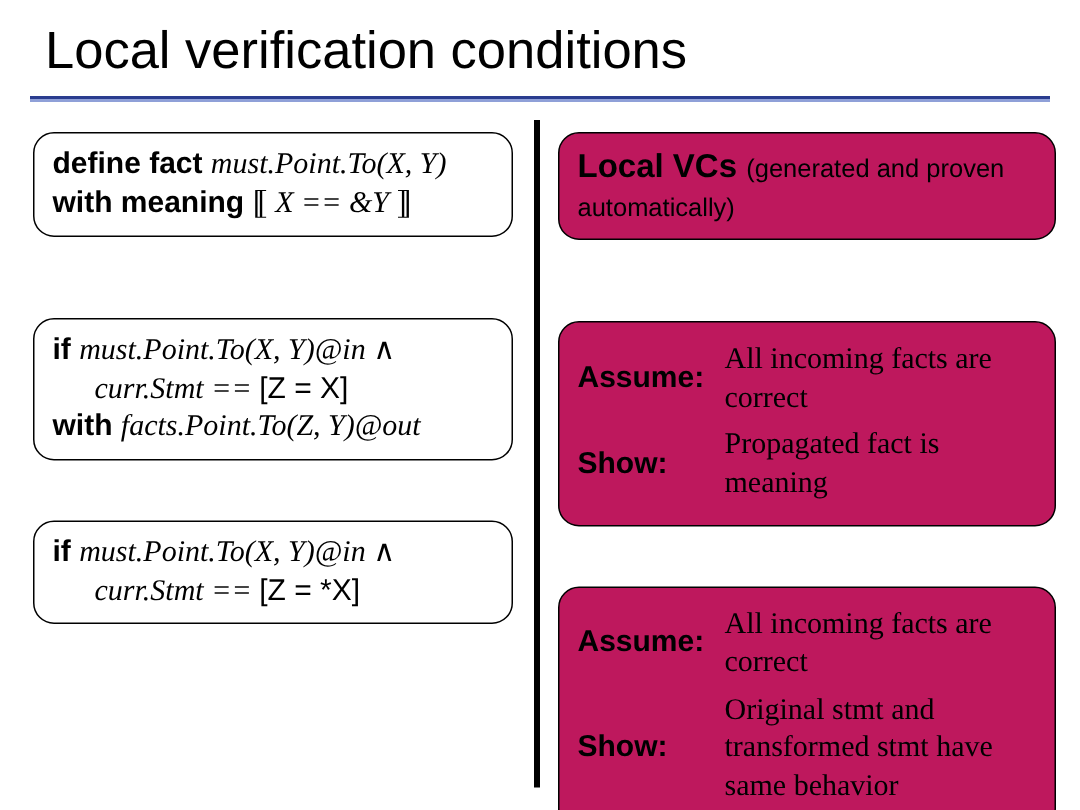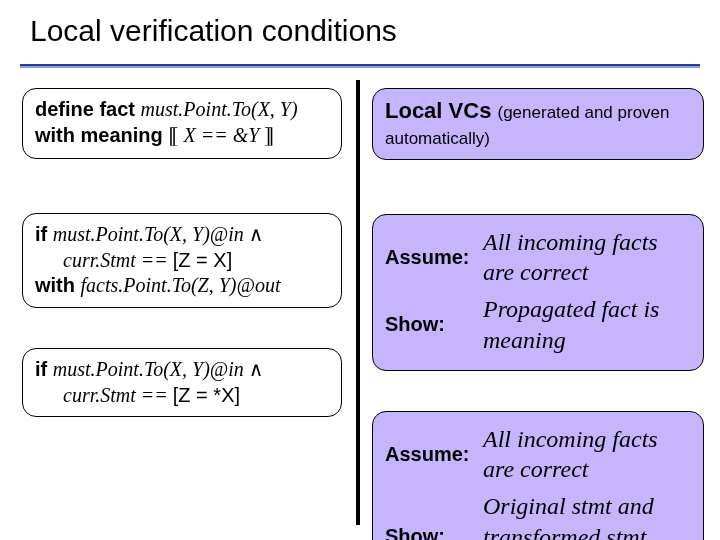--- a/index.html
+++ b/index.html
@@ -9,21 +9,21 @@
     height: 540px;
     background: #fff;
     font-family: Arial, Helvetica, sans-serif;
     position: relative;
     overflow: hidden;
   }
   .title {
     position: absolute;
     top: 14px;
     left: 30px;
-    font-size: 30px;
+    font-size: 35px;
     color: #000;
   }
   .underline {
     position: absolute;
     top: 64px;
     left: 20px;
     width: 680px;
     height: 4px;
     background: linear-gradient(to bottom, #2a3c8f 0 2px, #8fa0d8 2px 4px);
   }
@@ -50,41 +50,40 @@
   .box {
     border: 1.5px solid #000;
     border-radius: 14px;
     padding: 8px 12px;
     font-size: 20px;
     line-height: 1.28;
     color: #000;
     position: relative;
   }
   .white { background: #fff; }
-  .peach { background: #c4b5fd; }
+  .peach { background: #be185d; }
   .gap1 { margin-top: 54px; }
   .gap2 { margin-top: 40px; }
   .b { font-weight: bold; }
   .serif-i { font-family: 'Times New Roman', Times, serif; font-style: italic; margin-top: 43px; }
   .dbrk { font-family: 'Cambria Math','STIX Two Math','Times New Roman',serif; }
   .row {
     display: flex;
     align-items: center;
     margin-top: 2px;
   }
   .label {
     font-weight: bold;
     width: 98px;
     flex: 0 0 98px;
   }
   .val {
     flex: 1;
     font-family: 'Times New Roman', Times, serif;
-    font-style: italic;
-    font-size: 24px;
+    font-size: 20px;
   }
   .sub { font-size: 14px; vertical-align: middle; }
   .indent { padding-left: 28px; display: block; }
 </style>
 </head>
 <body>
 
 <div class="title">Local verification conditions</div>
 <div class="underline"></div>
 <div class="divider"></div>

